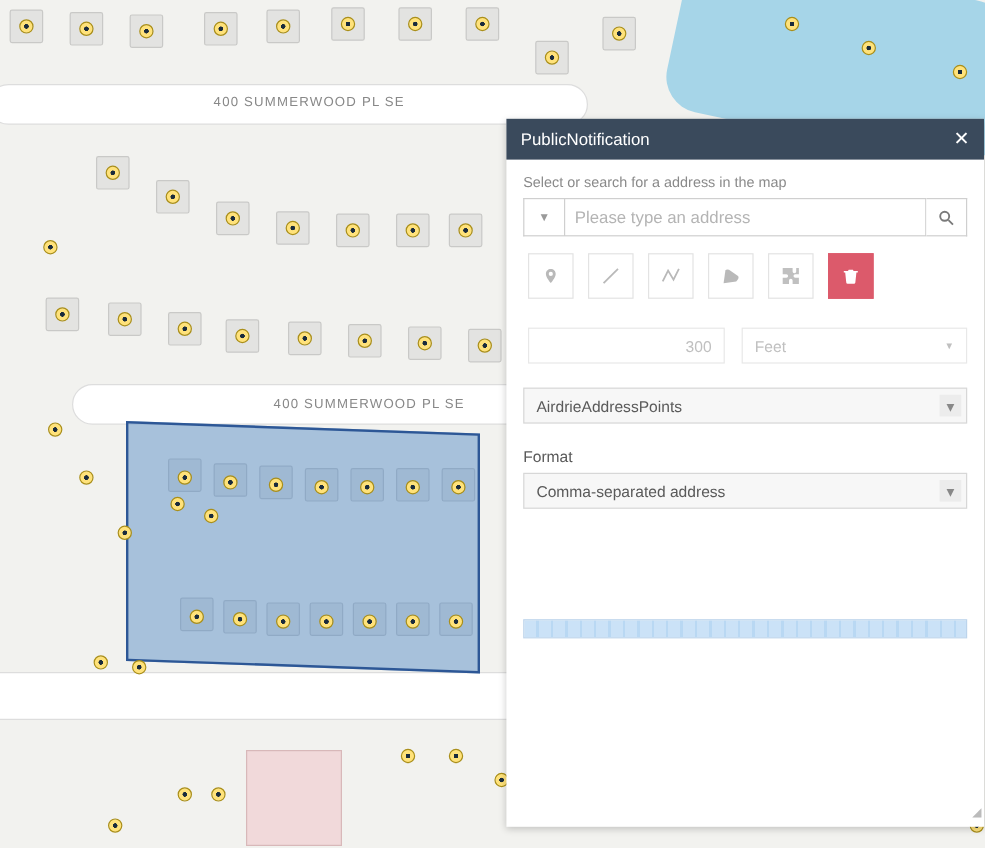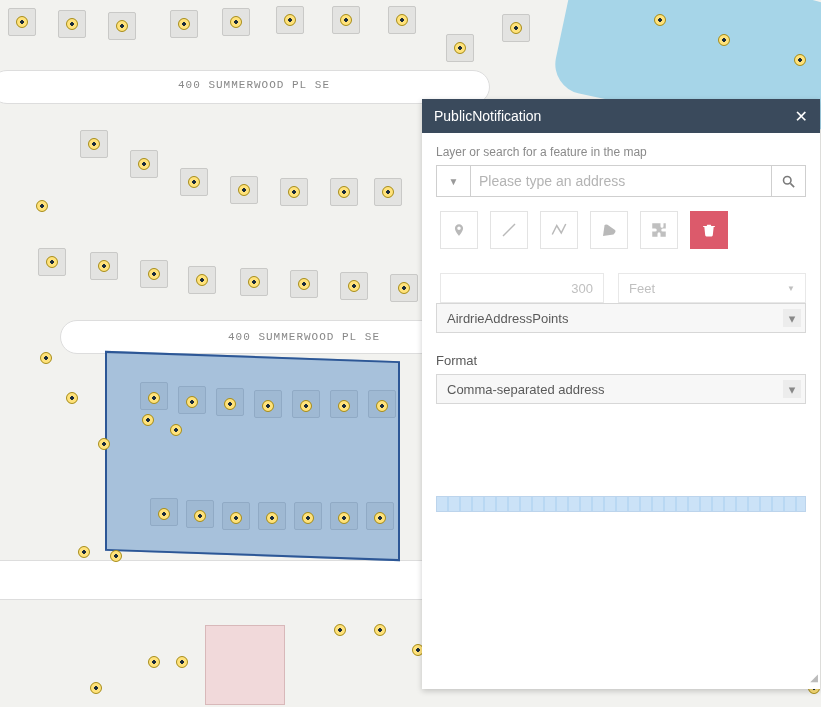--- a/index.html
+++ b/index.html
@@ -34,21 +34,20 @@
   }
   .road.r1 { top: 70px; left: -10px; width: 500px; height: 34px; border-radius: 20px; }
   .road.r2 { top: 320px; left: 60px; width: 420px; height: 34px; border-radius: 20px; }
   .road.r3 { top: 560px; left: -20px; width: 520px; height: 40px; border-radius: 20px; }
   .road-label {
     position: absolute;
     font-size: 11px;
     color: #888;
     letter-spacing: 1px;
     white-space: nowrap;
-    font-family: Liberation Mono, monospace;
   }
   .bldg {
     position: absolute;
     background: #e3e3e1;
     border: 1px solid #c9c9c7;
     width: 28px; height: 28px;
     border-radius: 2px;
   }
   .pt {
     position: absolute;
@@ -131,21 +130,21 @@
     border: 1px solid #e3e3e3;
     display: flex; align-items: center; justify-content: center;
     color: #b9b9b9; cursor: pointer;
   }
   .tool.active { background: #dc5a6b; color: #fff; border-color: #dc5a6b; }
   .row-check { display: flex; align-items: center; gap: 8px; margin-bottom: 8px; padding-left: 4px; }
   .chk {
     width: 14px; height: 14px; border: 1px solid #cfcfcf;
   }
   .row-check label { font-size: 14px; color: #5a5a5a; }
-  .dist-row { display: flex; gap: 14px; padding-left: 4px; }
+  .dist-row { display: flex; gap: 14px; margin-bottom: 20px; padding-left: 4px; }
   .num-input {
     width: 164px; height: 30px; border: 1px solid #e8e8e8;
     text-align: right; padding: 0 10px; font-size: 13px;
     color: #c0c0c0; background: #fff;
   }
   .unit-select {
     flex: 1; height: 30px; border: 1px solid #e8e8e8;
     display: flex; align-items: center; justify-content: space-between;
     padding: 0 10px; font-size: 13px; color: #c0c0c0;
     background: #fff;
@@ -305,21 +304,21 @@
   <div class="pt" style="top:688px;left:96px"></div>
   <div class="pt" style="top:688px;left:814px"></div>
 </div>
 
 <div class="panel">
   <div class="panel-header">
     <span class="panel-title">PublicNotification</span>
     <span class="close-x">✕</span>
   </div>
   <div class="panel-body">
-    <div class="hint">Layer or search for a feature in the map</div>
+    <div class="hint">Select or search for a address in the map</div>
     <div class="search-row">
       <div class="dd-trigger">▼</div>
       <input class="search-input" type="text" placeholder="Please type an address" style="">
       <div class="search-btn">
         <svg width="15" height="15" viewBox="0 0 24 24" fill="none" stroke="currentColor" stroke-width="2.5">
             <circle cx="10" cy="10" r="6"></circle>
             <line x1="15" y1="15" x2="21" y2="21"></line>
           </svg>
       </div>
     </div>

